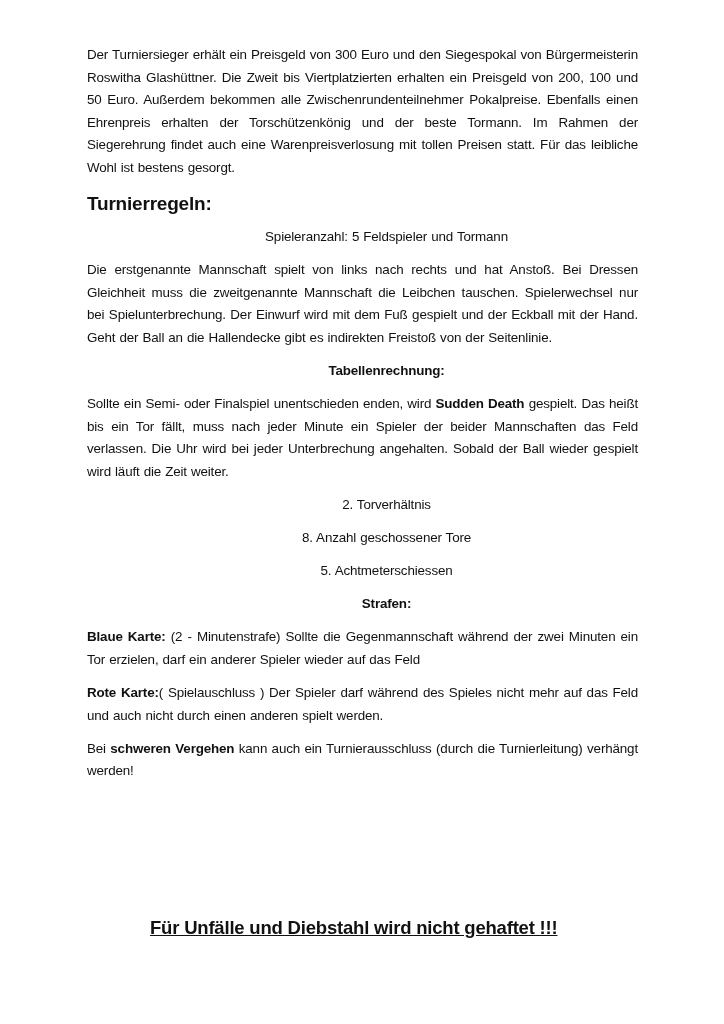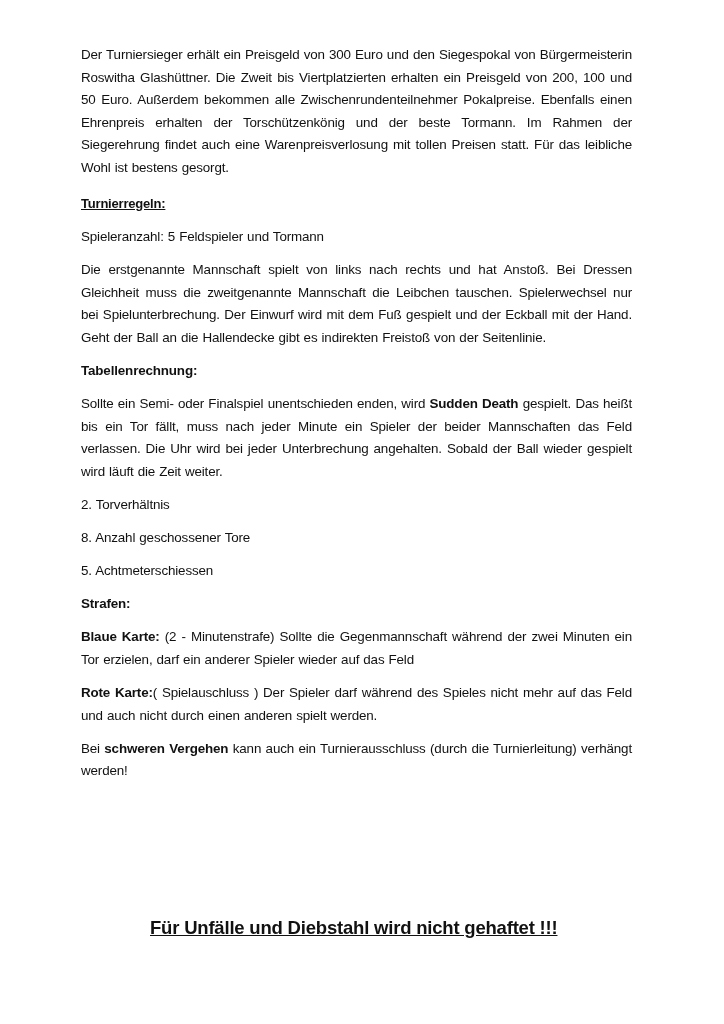--- a/index.html
+++ b/index.html
@@ -1,23 +1,23 @@
 <!DOCTYPE html>
 <html><head>
 <meta charset="utf-8">
 <style>
   html, body { margin:0; padding:0; background:#ffffff; }
   body { width:724px; height:1024px; position:relative; overflow:hidden;
          font-family:"Liberation Sans", sans-serif; color:#111; }
-  .page { position:absolute; left:81px; top:44px; width:551px; }
+  .page { position:absolute; left:87px; top:44px; width:551px; }
   p { margin:0; font-size:13.4px; line-height:22.6px; text-align:justify; letter-spacing:-0.15px; word-spacing:0.5px; }
   .gap { margin-top:10.5px; }
-  h2 { margin:12px 0 0 0; font-size:13px; line-height:24px; font-weight:bold; letter-spacing:-0.2px;text-decoration:underline; }
+  h2 { margin:12px 0 0 0; font-size:19px; line-height:24px; font-weight:bold; letter-spacing:-0.2px; }
   b { font-weight:bold; }
-  .left { text-align:left; }
+  .left { text-align:center;margin-left:48px; }
   .final { position:absolute; left:138px; top:917px; font-size:18.5px; font-weight:bold;
            text-decoration:underline; letter-spacing:-0.2px; white-space:nowrap;margin-left:12px; }
 </style>
 </head>
 <body>
 
 <div class="page">
   <p>Der Turniersieger erhält ein Preisgeld von 300 Euro und den Siegespokal von Bürgermeisterin Roswitha Glashüttner. Die Zweit bis Viertplatzierten erhalten ein Preisgeld von 200, 100 und 50 Euro. Außerdem bekommen alle Zwischenrundenteilnehmer Pokalpreise. Ebenfalls einen Ehrenpreis erhalten der Torschützenkönig und der beste Tormann. Im Rahmen der Siegerehrung findet auch eine Warenpreisverlosung mit tollen Preisen statt. Für das leibliche Wohl ist bestens gesorgt.</p>
 
   <h2>Turnierregeln:</h2>

